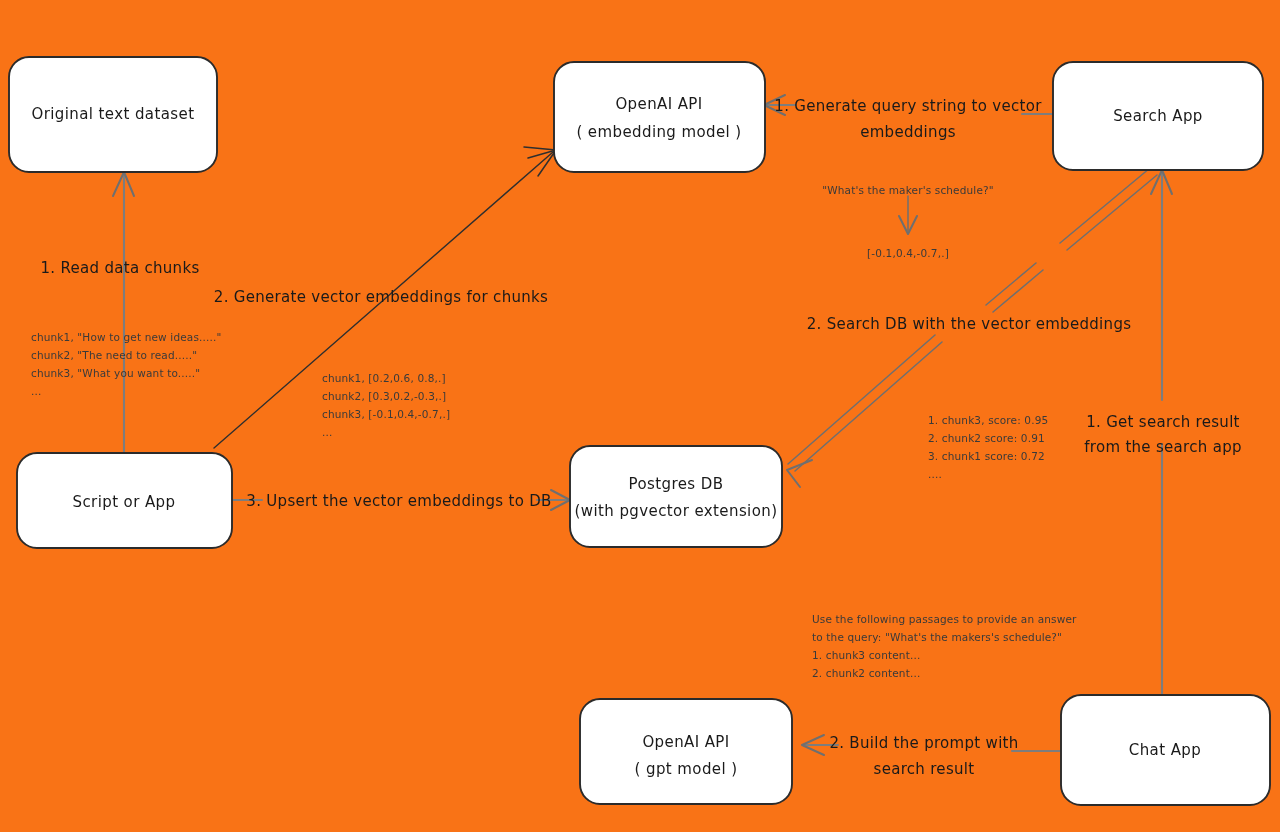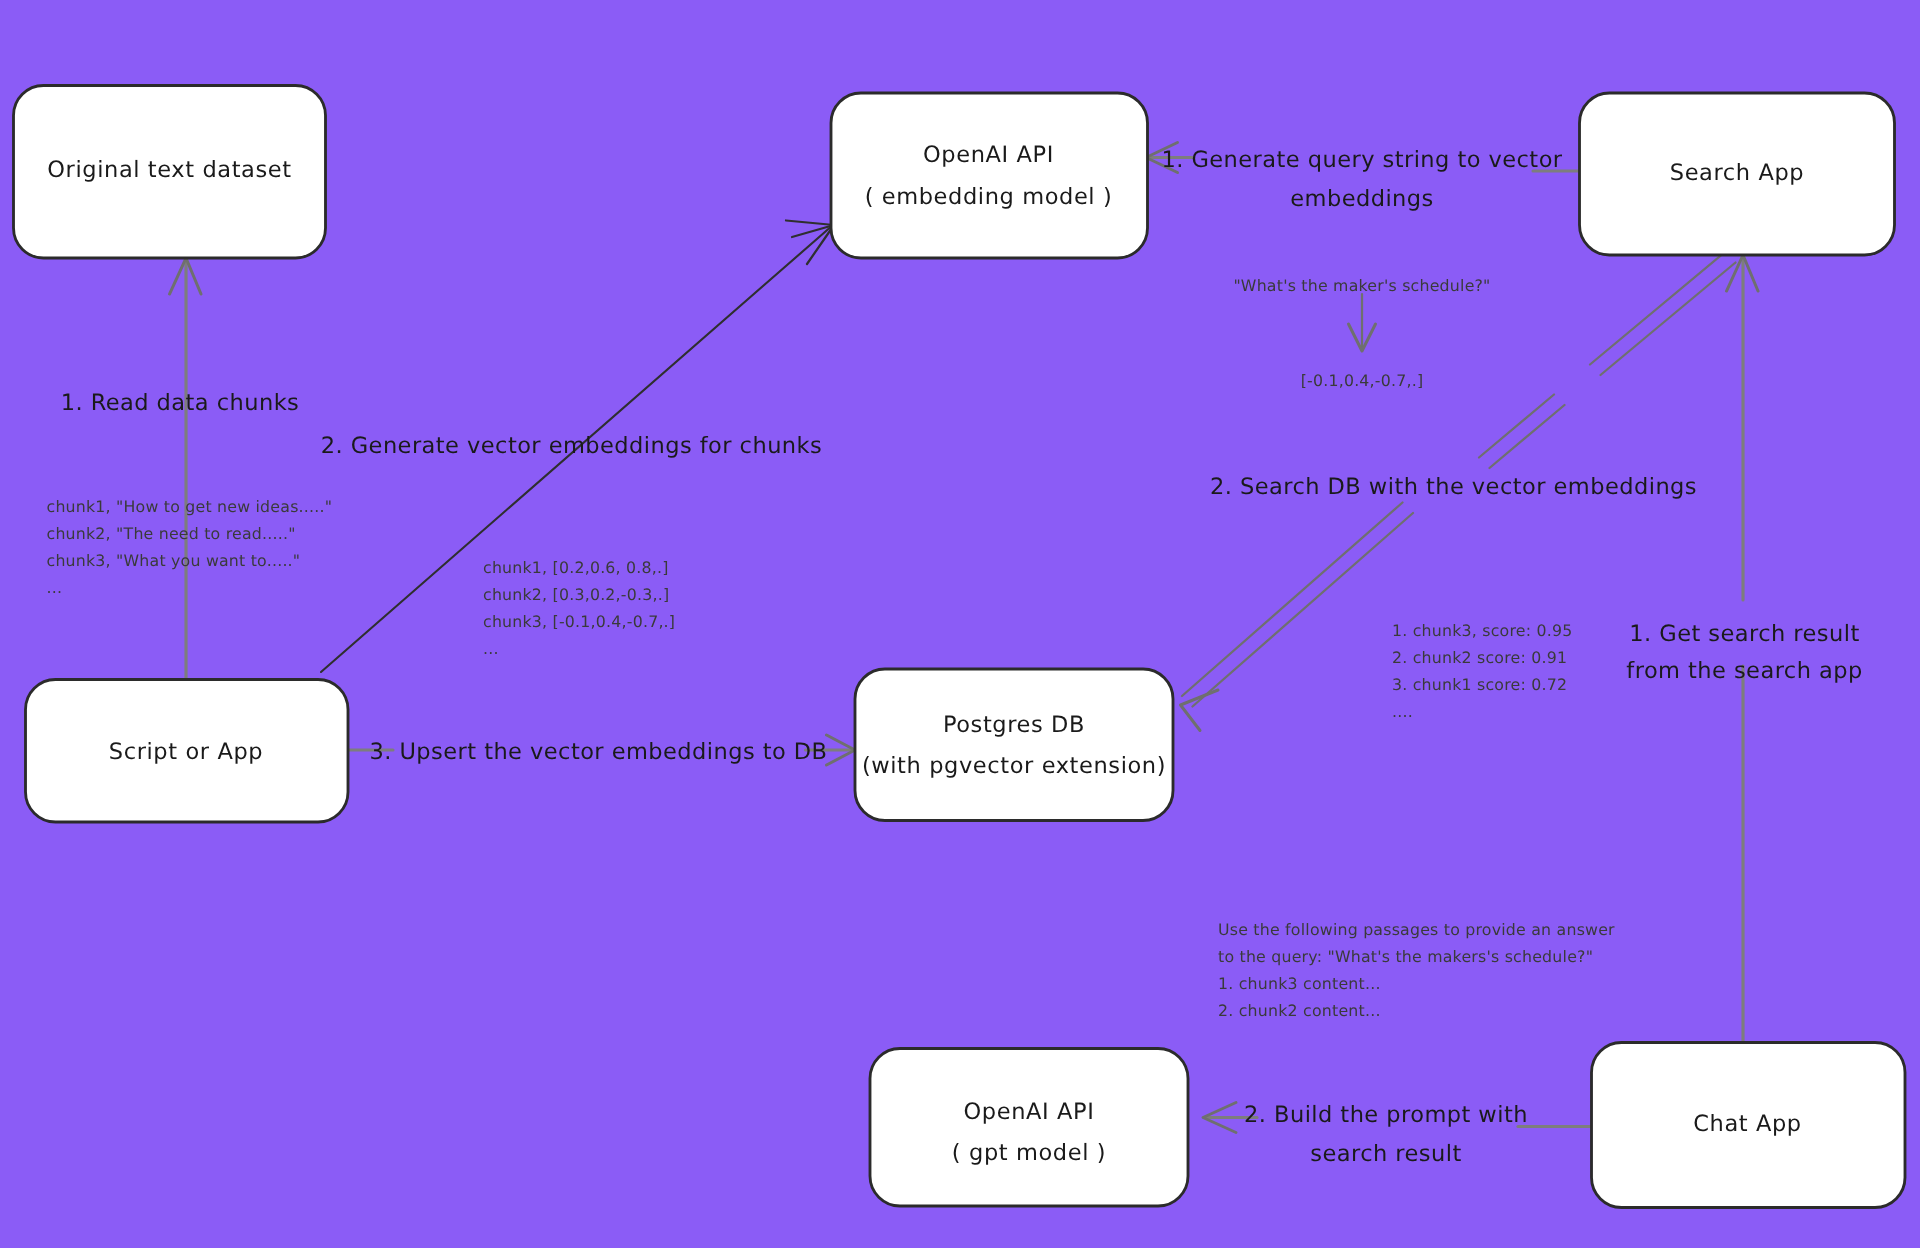--- a/index.html
+++ b/index.html
@@ -4,21 +4,21 @@
 <style>
   html, body {
     margin: 0;
     padding: 0;
     background: #ffffff;
   }
   #canvas {
     position: relative;
     width: 1280px;
     height: 832px;
-    background: #8b5cf6;
+    background: #f97316;
     overflow: hidden;
     font-family: "DejaVu Sans", sans-serif;
   }
   #diagram-svg {
     position: absolute;
     top: 0; left: 0;
     width: 1280px;
     height: 832px;
   }
   .node-label {

